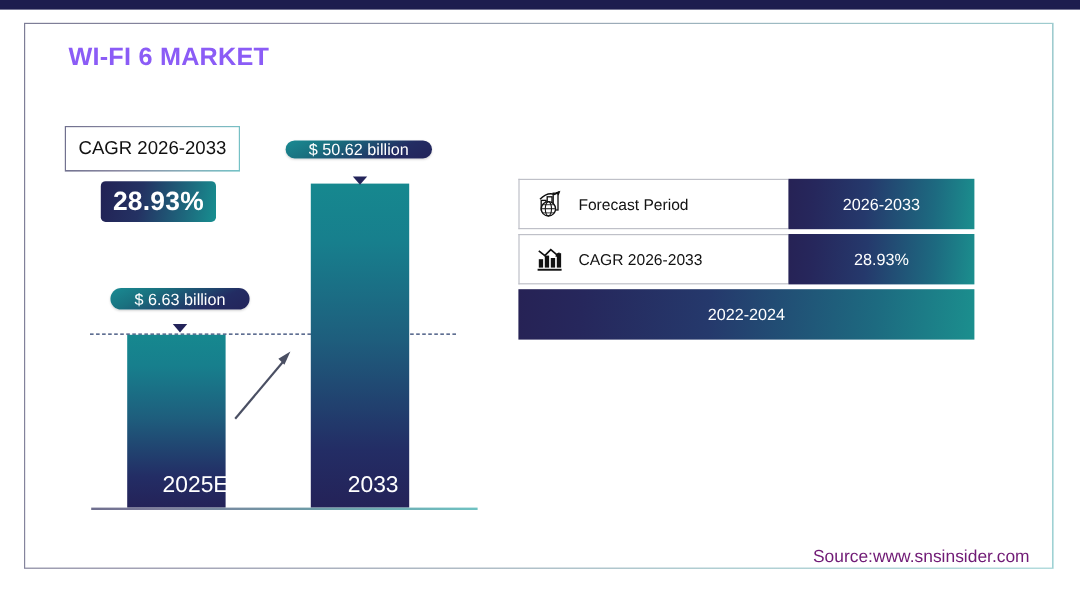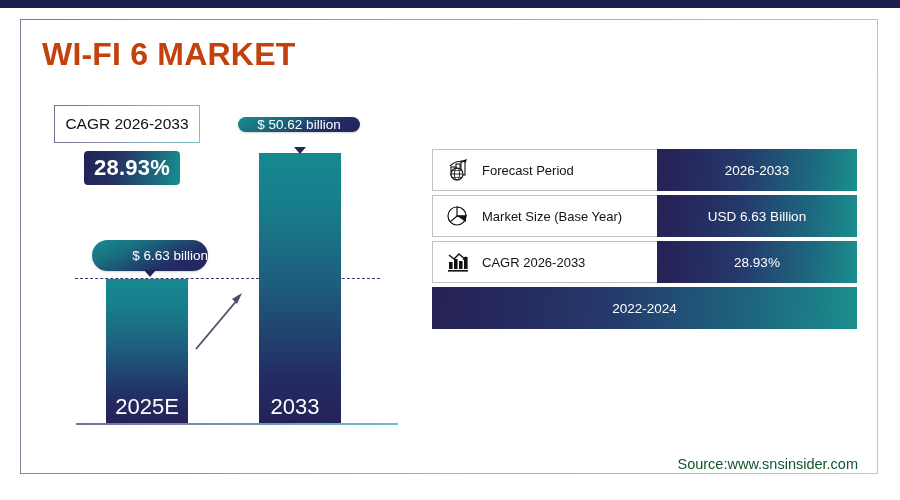--- a/index.html
+++ b/index.html
@@ -41,26 +41,26 @@
     border: 1.5px solid transparent;
     background-image:
       linear-gradient(#ffffff, #ffffff),
       linear-gradient(105deg, #7d7d96 0%, #8b8aa2 22%, #9ca9b6 48%, #9dc3c8 72%, #9fd2d4 100%);
     background-origin: border-box;
     background-clip: padding-box, border-box;
   }
   
   .page-title {
     position: absolute;
-    left: 42px;
+    left: 57px;
     top: 36px;
-    font-size: 32px;
+    font-size: 21px;
     font-weight: bold;
     letter-spacing: 0.2px;
-    color: #c2410c;
+    color: #8b5cf6;
     white-space: nowrap;
   }
   
   .cagr-box {
     position: absolute;
     left: 54px;
     top: 105px;
     width: 146px;
     height: 38px;
     box-sizing: border-box;
@@ -118,23 +118,24 @@
   }
   .bar-2033 {
     left: 199px;
     top: 33px;
     width: 82px;
     height: 270px;
   }
   .bar-label {
     position: absolute;
     color: #ffffff;
-    font-size: 22px;
+    font-size: 19px;
     text-align: center;
     white-space: nowrap;
+    margin-left: 16px;
   }
   .bar-label-2025 { left: 46px; width: 82px; top: 274px; }
   .bar-label-2033 { left: 199px; width: 72px; top: 274px; }
 
   .axis-line {
     position: absolute;
     left: 16px;
     top: 303px;
     width: 322px;
     height: 2px;
@@ -156,21 +157,21 @@
     display: flex;
     align-items: center;
     justify-content: center;
     box-shadow: 0 1px 2px rgba(0,0,0,0.18);
   }
   .pill-text {
     color: #ffffff;
     font-size: 13.5px;
     white-space: nowrap;
   }
-  .pill-2025 { left: 32px; top: 120px; width: 116px; height: 31px; justify-content: flex-end; }
+  .pill-2025 { left: 32px; top: 120px; width: 116px; height: 18px; }
   .pill-2033 { left: 178px; top: -3px; width: 122px; height: 15px; }
   .pill-tail {
     position: absolute;
     width: 0; height: 0;
     border-left: 6px solid transparent;
     border-right: 6px solid transparent;
     border-top: 7px solid #23245a;
   }
   .pill-tail-2025 { left: 84px; top: 150px; }
   .pill-tail-2033 { left: 234px; top: 27px; }
@@ -181,21 +182,21 @@
     top: 165px;
     width: 60px;
     height: 70px;
     overflow: visible;
   }
   
   .data-table {
     position: absolute;
     left: 432px;
     top: 149px;
-    width: 425px;
+    width: 380px;
   }
   .table-row {
     position: relative;
     height: 42px;
     margin-bottom: 4px;
     display: flex;
     align-items: stretch;
   }
   .row-left {
     width: 225px;
@@ -232,21 +233,21 @@
     color: #ffffff;
     font-size: 13.5px;
     white-space: nowrap;
   }
   
   .source-text {
     position: absolute;
     right: 42px;
     bottom: 28px;
     font-size: 14.5px;
-    color: #14532d;
+    color: #701a75;
     white-space: nowrap;
   }
 </style>
 </head>
 <body>
 
 <div id="infographic">
 
   <div class="top-bar"></div>
 
@@ -307,37 +308,20 @@
             <line x1="6.9" y1="20.4" x2="17.1" y2="20.4" stroke="#111" stroke-width="0.7"></line>
           </svg>
         </span>
         <span class="row-label">Forecast Period</span>
       </div>
       <div class="row-right">
         <span class="row-value">2026-2033</span>
       </div>
     </div>
 
-    <div class="table-row">
-      <div class="row-left">
-        <span class="row-icon">
-          <svg width="26" height="26" viewBox="0 0 26 26">
-            <circle cx="12" cy="13" r="9" fill="#fff" stroke="#111" stroke-width="1.2"></circle>
-            <path d="M12 13 L12 4 A9 9 0 0 1 21 13 Z" fill="#fff" stroke="#111" stroke-width="1.2"></path>
-            <path d="M12 13 L21 13 L21 19 L12 13 Z" fill="#111"></path>
-            <line x1="12" y1="13" x2="5.2" y2="18.9" stroke="#111" stroke-width="1.2"></line>
-            <line x1="12" y1="13" x2="21" y2="13" stroke="#111" stroke-width="1.2"></line>
-          </svg>
-        </span>
-        <span class="row-label">Market Size (Base Year)</span>
-      </div>
-      <div class="row-right">
-        <span class="row-value">USD 6.63 Billion</span>
-      </div>
-    </div>
 
 
     <div class="table-row">
       <div class="row-left">
         <span class="row-icon">
           <svg width="26" height="26" viewBox="0 0 26 26">
             <rect x="4" y="13" width="3.6" height="7" fill="#111"></rect>
             <rect x="9" y="10" width="3.6" height="10" fill="#111"></rect>
             <rect x="14" y="12" width="3.6" height="8" fill="#111"></rect>
             <rect x="19" y="8" width="3.6" height="12" fill="#111"></rect>

